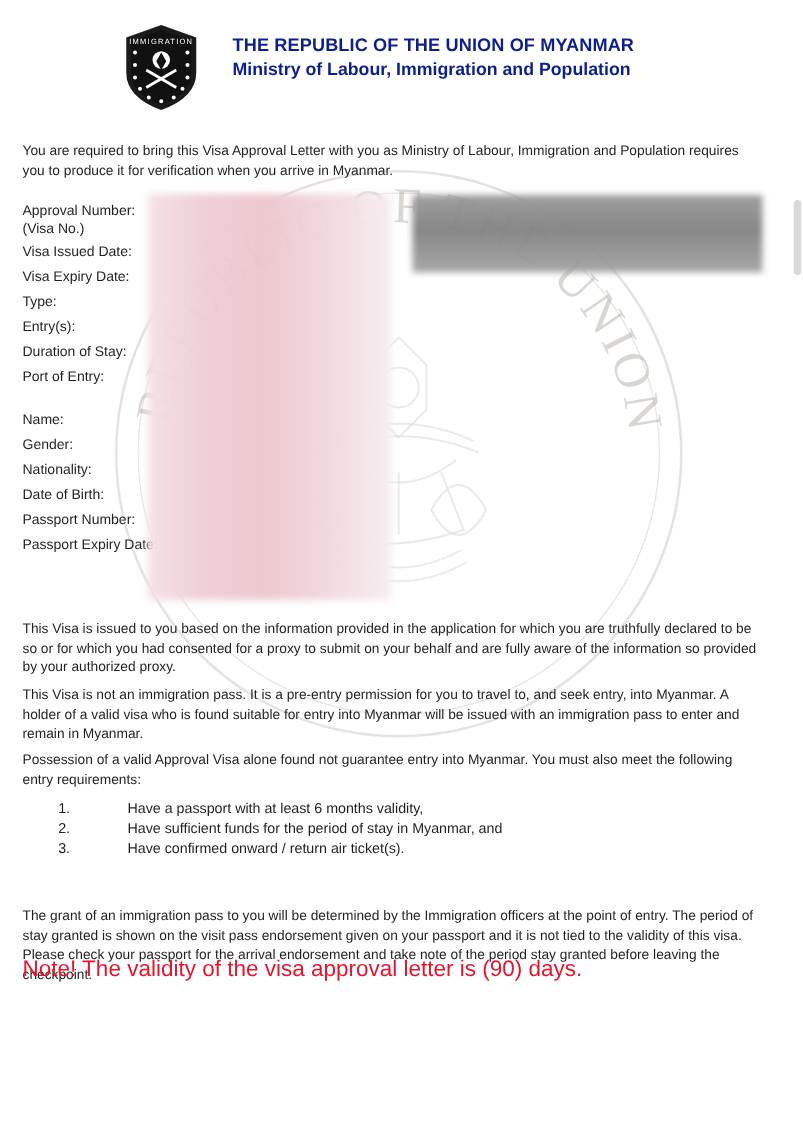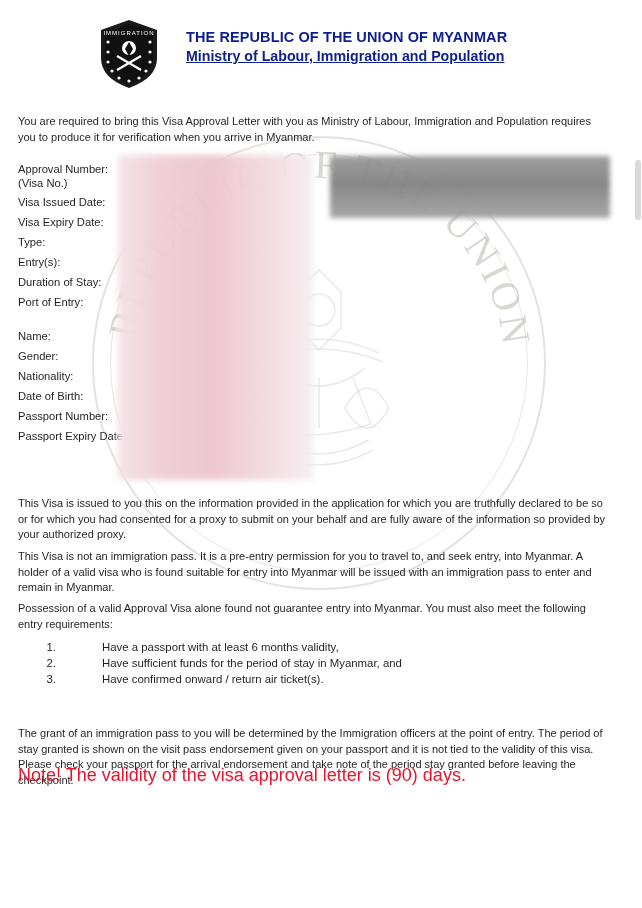--- a/index.html
+++ b/index.html
@@ -87,21 +87,20 @@
     font-weight: bold;
     letter-spacing: 0.1px;
     line-height: 18px;
   }
   .h-line2 {
     color: #0d1f8c;
     font-size: 14.2px;
     font-weight: bold;
     line-height: 18px;
     margin-top: 1px;
-    text-decoration: underline;
   }
   .h-line3 {
     color: #0d1f8c;
     font-size: 13.2px;
     font-weight: bold;
     line-height: 18px;
     margin-top: 2px;
     padding-left: 28px;
   }
   .h-line3 .u { text-decoration: underline; }
@@ -295,21 +294,21 @@
     <div class="field-row">Gender:</div>
     <div class="field-row">Nationality:</div>
     <div class="field-row">Date of Birth:</div>
     <div class="field-row">Passport Number:</div>
     <div class="field-row">Passport Expiry Date:</div>
   </div>
 
   <div class="redact-pink"></div>
   <div class="redact-gray"></div>
 
-  <div class="body-text para p1">This Visa is issued to you this on the information provided in the application for which you are truthfully declared to be so or for which you had consented for a proxy to submit on your behalf and are fully aware of the information so provided by your authorized proxy.</div>
+  <div class="body-text para p1">This Visa is issued to you based on the information provided in the application for which you are truthfully declared to be so or for which you had consented for a proxy to submit on your behalf and are fully aware of the information so provided by your authorized proxy.</div>
   <div class="body-text para p2">This Visa is not an immigration pass. It is a pre-entry permission for you to travel to, and seek entry, into Myanmar. A holder of a valid visa who is found suitable for entry into Myanmar will be issued with an immigration pass to enter and remain in Myanmar.</div>
   <div class="body-text para p3">Possession of a valid Approval Visa alone found not guarantee entry into Myanmar. You must also meet the following entry requirements:</div>
 
   <div class="req-list">
     <div class="req-item">
       <span class="req-num">1.</span>
       <span class="req-txt">Have a passport with at least 6 months validity,</span>
     </div>
     <div class="req-item">
       <span class="req-num">2.</span>

